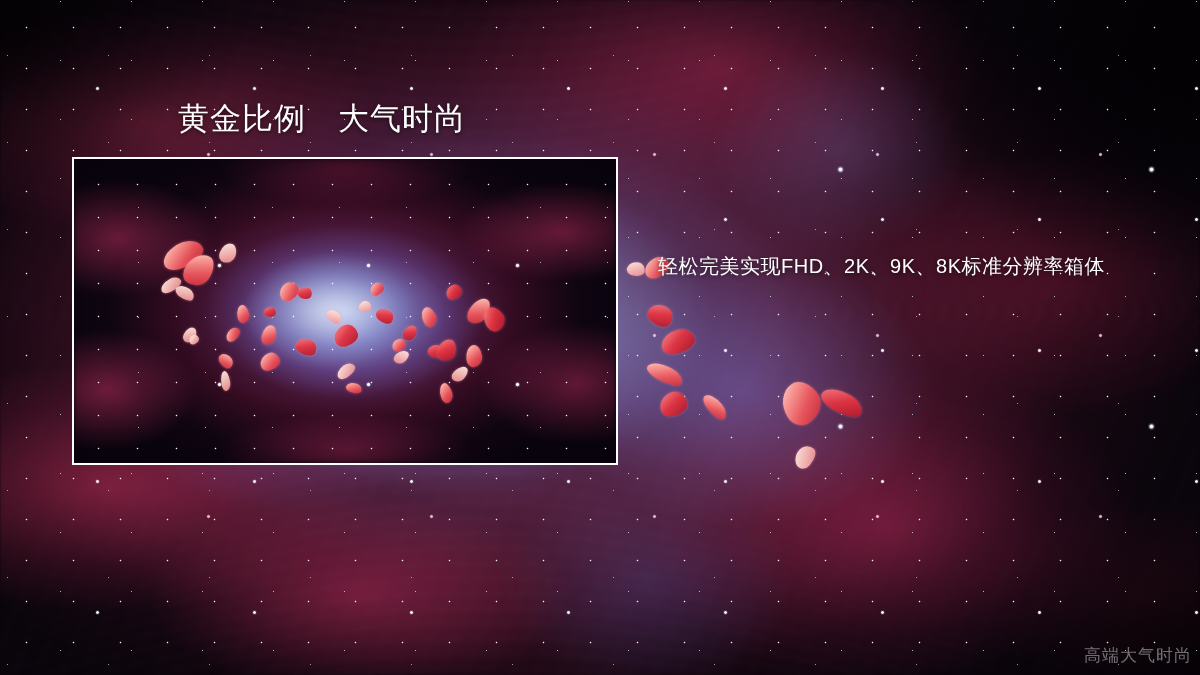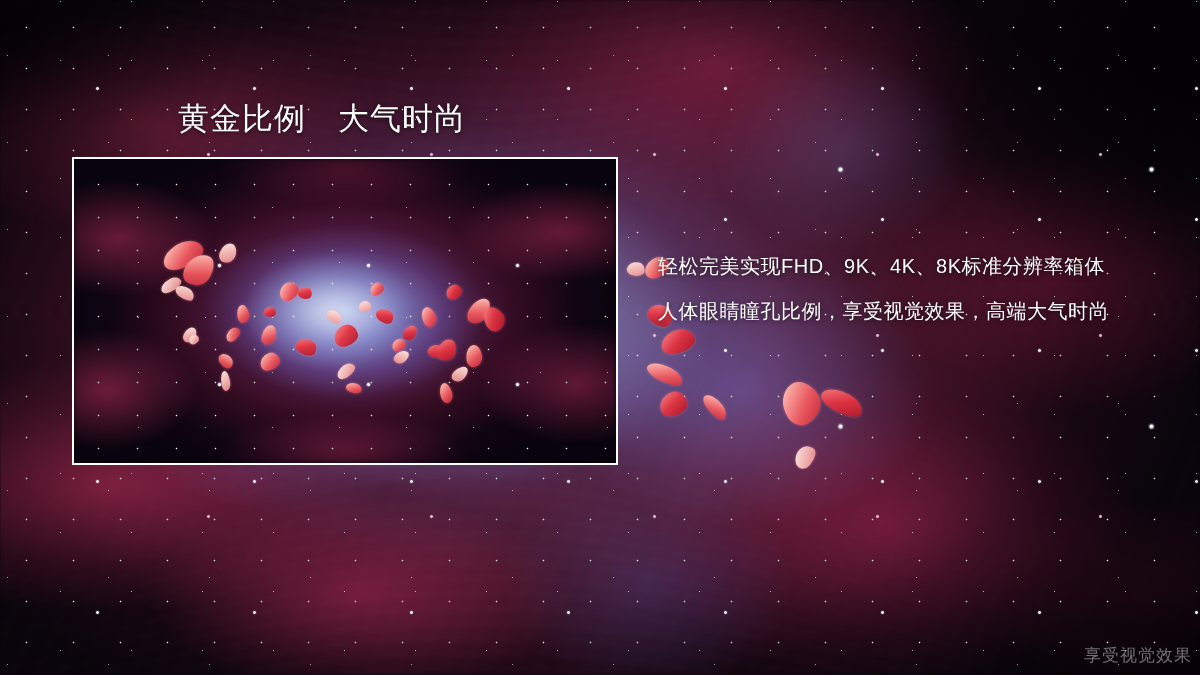--- a/index.html
+++ b/index.html
@@ -318,19 +318,18 @@
     <div class="petal" style="left:392px; top:186px; width:16px; height:22px; transform:rotate(-8deg);"></div>
     <div class="petal pale" style="left:380px; top:206px; width:12px; height:18px; transform:rotate(44deg);"></div>
     <div class="petal" style="left:366px; top:224px; width:12px; height:20px; transform:rotate(-18deg);"></div>
     <div class="petal deep" style="left:190px; top:148px; width:12px; height:10px; transform:rotate(10deg);"></div>
     <div class="petal pale" style="left:115px; top:176px; width:10px; height:9px;  transform:rotate(-20deg);"></div>
   </div>
 
   <div id="slide-title">黄金比例　大气时尚</div>
 
   <div id="body-text">
-    <div class="body-line">轻松完美实现FHD、9K、4K、8K标准分辨率箱体</div>
-    <div class="body-line">人体眼睛瞳孔比例，享受视觉效果，高端大气时尚</div>
+    <div class="body-line">轻松完美实现FHD、2K、9K、8K标准分辨率箱体</div>
   </div>
 
-  <div id="watermark">享受视觉效果</div>
+  <div id="watermark">高端大气时尚</div>
 
 </div>
 
 </body></html>

